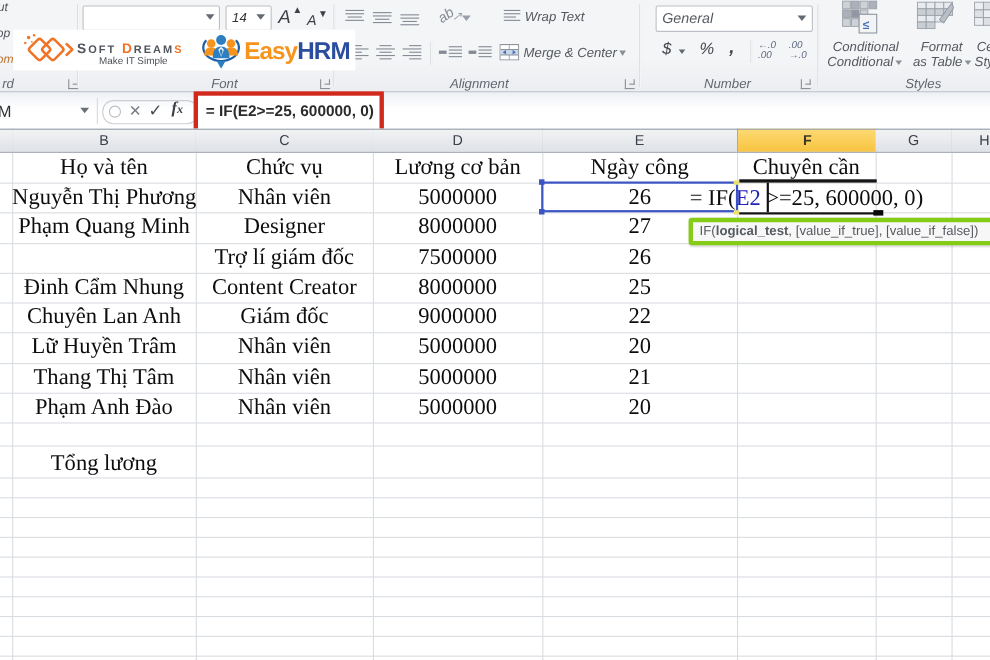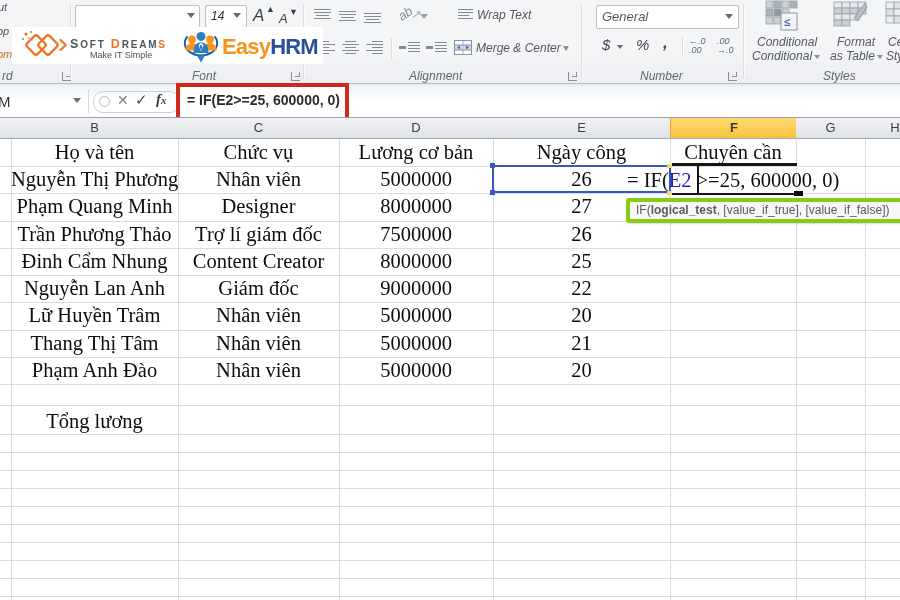--- a/index.html
+++ b/index.html
@@ -306,31 +306,30 @@
     <div class="cell" style="left:11px;top:51px;width:167px;">Nguyễn Thị Phương</div>
     <div class="cell" style="left:178px;top:51px;width:161px;">Nhân viên</div>
     <div class="cell" style="left:339px;top:51px;width:154px;">5000000</div>
     <div class="cell" style="left:493px;top:51px;width:177px;">26</div>
 
     <div class="cell" style="left:11px;top:78px;width:167px;">Phạm Quang Minh</div>
     <div class="cell" style="left:178px;top:78px;width:161px;">Designer</div>
     <div class="cell" style="left:339px;top:78px;width:154px;">8000000</div>
     <div class="cell" style="left:493px;top:78px;width:177px;">27</div>
 
-    <div class="cell" style="left:11px;top:106px;width:167px;">Trần Phương Thảo</div>
     <div class="cell" style="left:178px;top:106px;width:161px;">Trợ lí giám đốc</div>
     <div class="cell" style="left:339px;top:106px;width:154px;">7500000</div>
     <div class="cell" style="left:493px;top:106px;width:177px;">26</div>
 
     <div class="cell" style="left:11px;top:133px;width:167px;">Đinh Cẩm Nhung</div>
     <div class="cell" style="left:178px;top:133px;width:161px;">Content Creator</div>
     <div class="cell" style="left:339px;top:133px;width:154px;">8000000</div>
     <div class="cell" style="left:493px;top:133px;width:177px;">25</div>
 
-    <div class="cell" style="left:11px;top:160px;width:167px;">Nguyễn Lan Anh</div>
+    <div class="cell" style="left:11px;top:160px;width:167px;">Chuyên Lan Anh</div>
     <div class="cell" style="left:178px;top:160px;width:161px;">Giám đốc</div>
     <div class="cell" style="left:339px;top:160px;width:154px;">9000000</div>
     <div class="cell" style="left:493px;top:160px;width:177px;">22</div>
 
     <div class="cell" style="left:11px;top:187px;width:167px;">Lữ Huyền Trâm</div>
     <div class="cell" style="left:178px;top:187px;width:161px;">Nhân viên</div>
     <div class="cell" style="left:339px;top:187px;width:154px;">5000000</div>
     <div class="cell" style="left:493px;top:187px;width:177px;">20</div>
 
     <div class="cell" style="left:11px;top:215px;width:167px;">Thang Thị Tâm</div>

